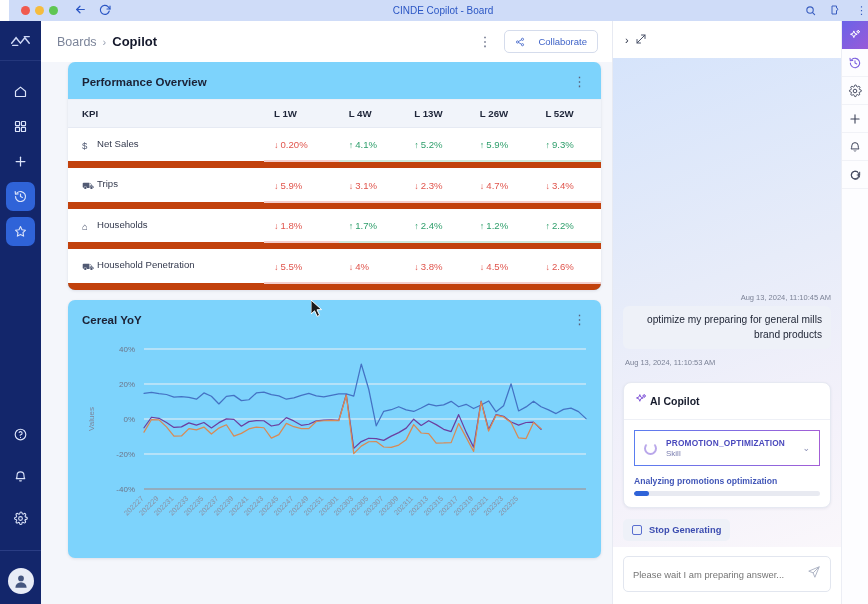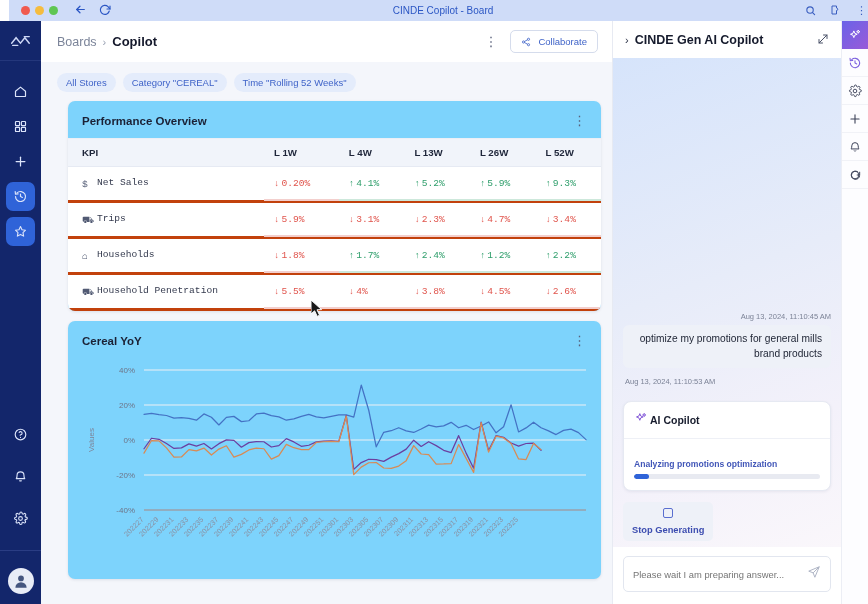--- a/index.html
+++ b/index.html
@@ -89,21 +89,21 @@
   
   table { width: 100%; border-collapse: collapse; padding-left: 44px; }
   thead th {
     background: #f1f4fa; font-size: 9.7px; font-weight: bold; color: #1e2539;
     text-align: left; padding: 8px 0 8px 10px; border-top: 1px solid #eceff6;
     border-bottom: 1px solid #e6eaf3;
   }
   thead th.kpi-col { width: 196px; padding-left: 14px; }
   tbody td {
     font-size: 9.6px; color: #2c3247; padding: 10px 0 10px 10px;
-    border-bottom: 3px solid #c2410c; position: relative; background: #fff; font-family: Liberation Mono, monospace;
+    border-bottom: 7px solid #c2410c; position: relative; background: #fff;
   }
   tbody td.kpi-cell { padding-left: 14px; color: #343a4e; }
   .kpi-ico { display: inline-block; width: 15px; color: #515a73; vertical-align: -2px; }
   .up { color: #2e9e6b; }
   .down { color: #e0544c; }
   .arrow { font-size: 9px; margin-right: 2px; }
   td.bar-up::after, td.bar-down::after {
     content: ""; position: absolute; left: 0; right: 0; bottom: -1px; height: 2.5px;
   }
   td.bar-up::after { background: #cde8db; }
@@ -161,22 +161,22 @@
     width: 13px; height: 13px; border-radius: 50%;
     border: 2px solid #b9a7ea; border-top-color: transparent; flex: 0 0 auto;
   }
   .skill-name { font-size: 8.3px; font-weight: bold; color: #4a49bd; letter-spacing: .2px; }
   .skill-sub { font-size: 8px; color: #7b7fb0; margin-top: 1px; }
   .skill-chev { margin-left: auto; color: #8a8fb5; font-size: 9px; }
   .status-text { font-size: 8.6px; font-weight: bold; color: #4257b8; margin: 10px 0 5px 0; }
   .progress-track { height: 5px; background: #e8eaf1; border-radius: 3px; overflow: hidden; }
   .progress-fill { height: 100%; width: 8%; background: #2f63d8; border-radius: 3px; }
   .stop-row {
-    display: flex; align-items: center; gap: 7px; margin-top: 11px;
-    background: #eef1f8; border-radius: 5px; padding: 6px 9px; width: fit-content; cursor: pointer; flex-direction: column;
+    display: flex; align-items: flex-end; gap: 7px; margin-top: 11px;
+    background: #eef1f8; border-radius: 5px; padding: 6px 9px; width: fit-content; cursor: pointer;
   }
   .stop-box { width: 10px; height: 10px; border: 1.4px solid #5a6fd0; border-radius: 2px; }
   .stop-label { font-size: 9.3px; font-weight: bold; color: #3c4db0; }
   .cop-footer { flex: 0 0 auto; padding: 9px 10px 12px 10px; background: #fff; }
   .input-row {
     border: 1px solid #e2e6ef; border-radius: 5px; display: flex; align-items: center;
     padding: 8px 9px; gap: 6px;
   }
   .chat-input {
     border: none; outline: none; flex: 1; font-size: 9.4px; color: #9aa0b0;
@@ -314,38 +314,33 @@
 </div>
 
 <div class="main">
 
   <div class="topbar">
     <span class="crumb">Boards</span>
     <span class="crumb-sep">›</span>
     <span class="crumb-current">Copilot</span>
     <div style="margin-left:auto;display:flex;align-items:center;gap:12px;">
       <span class="kebab">⋮</span>
-      <button style="display:flex;align-items:center;gap:7px;border:1px solid #d5dcec;background:#fff;border-radius:5px;padding:5px 10px;cursor:pointer;">
+      <button style="display:flex;align-items:center;gap:13px;border:1px solid #d5dcec;background:#fff;border-radius:5px;padding:5px 10px;cursor:pointer;">
         <svg width="10" height="10" viewBox="0 0 24 24" fill="none" stroke="#3f63c8" stroke-width="2">
             <circle cx="18" cy="5.5" r="2.6"></circle>
             <circle cx="6" cy="12" r="2.6"></circle>
             <circle cx="18" cy="18.5" r="2.6"></circle>
             <line x1="8.3" y1="10.8" x2="15.7" y2="6.7"></line>
             <line x1="8.3" y1="13.2" x2="15.7" y2="17.3"></line>
           </svg>
         <span style="font-size:9.5px;color:#3f63c8;">Collaborate</span>
       </button>
     </div>
   </div>
 
-  <div class="filters">
-    <span class="chip">All Stores</span>
-    <span class="chip">Category "CEREAL"</span>
-    <span class="chip">Time "Rolling 52 Weeks"</span>
-  </div>
 
   <div class="card">
     <div class="card-head">
       <span class="card-title">Performance Overview</span>
       <span class="kebab">⋮</span>
     </div>
     <table>
       <thead>
         <tr>
           <th class="kpi-col">KPI</th>
@@ -441,47 +436,54 @@
           <text x="431.5932203389831" y="162" text-anchor="end" transform="rotate(-45 431.5932203389831 162)" class="xtick-text">202323</text>
           <text x="446.57627118644064" y="162" text-anchor="end" transform="rotate(-45 446.57627118644064 162)" class="xtick-text">202325</text>
         </svg>
     </div>
   </div>
 </div>
 
 <div class="copilot">
   <div class="cop-head">
     <span class="cop-chevron">›</span>
-    <span class="cop-title">CINDE Gen AI Copilot</span>
     <span class="cop-expand">
       <svg width="12" height="12" viewBox="0 0 24 24" fill="none" stroke="currentColor" stroke-width="2" stroke-linecap="round">
           <polyline points="13 4 20 4 20 11"></polyline>
           <line x1="20" y1="4" x2="12.5" y2="11.5"></line>
           <polyline points="11 20 4 20 4 13"></polyline>
           <line x1="4" y1="20" x2="11.5" y2="12.5"></line>
         </svg>
     </span>
   </div>
 
   <div class="cop-body">
     <div class="msg-time">Aug 13, 2024, 11:10:45 AM</div>
-    <div class="user-bubble">optimize my promotions for general mills brand products</div>
+    <div class="user-bubble">optimize my preparing for general mills brand products</div>
 
     <div class="ai-time">Aug 13, 2024, 11:10:53 AM</div>
     <div class="ai-card">
       <div class="ai-card-head">
         <span>
           <svg width="14" height="14" viewBox="0 0 24 24" fill="none" stroke="#8358d8" stroke-width="1.7" stroke-linejoin="round">
               <path d="M10 4.5l1.6 4.1 4.1 1.6-4.1 1.6L10 15.9l-1.6-4.1L4.3 10.2l4.1-1.6z"></path>
               <path d="M17.5 4l.8 2 2 .8-2 .8-.8 2-.8-2-2-.8 2-.8z"></path>
             </svg>
         </span>
         <span class="ai-card-title">AI Copilot</span>
       </div>
       <div class="ai-card-body">
+        <div class="skill-box">
+          <span class="spinner"></span>
+          <span>
+            <div class="skill-name">PROMOTION_OPTIMIZATION</div>
+            <div class="skill-sub">Skill</div>
+          </span>
+          <span class="skill-chev">⌄</span>
+        </div>
         <div class="status-text">Analyzing promotions optimization</div>
         <div class="progress-track">
           <div class="progress-fill" id="progress-fill" style="width: 8%;"></div>
         </div>
       </div>
     </div>
 
     <div class="stop-row">
       <span class="stop-box"></span>
       <span class="stop-label">Stop Generating</span>

